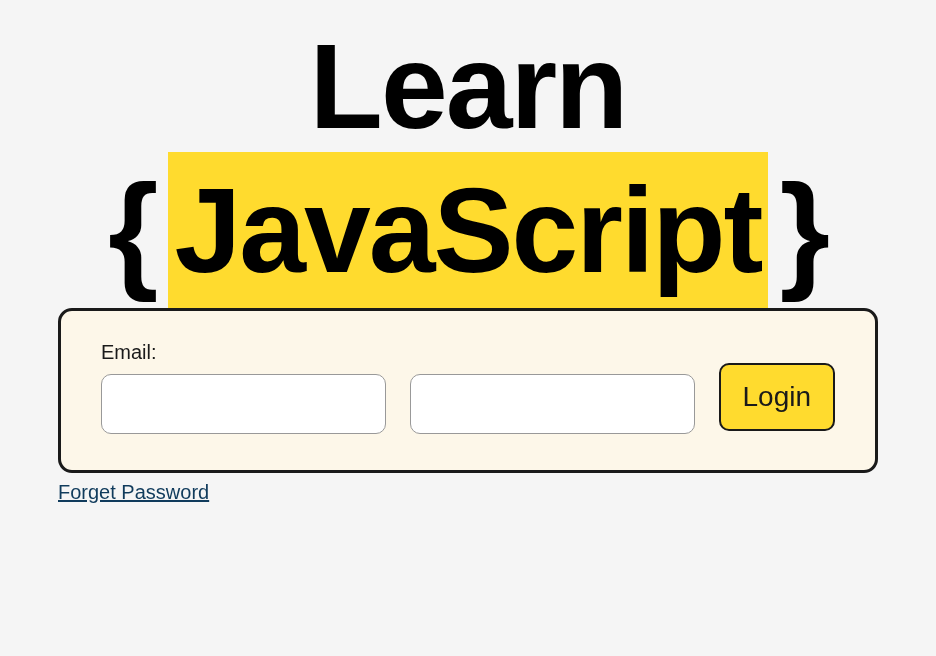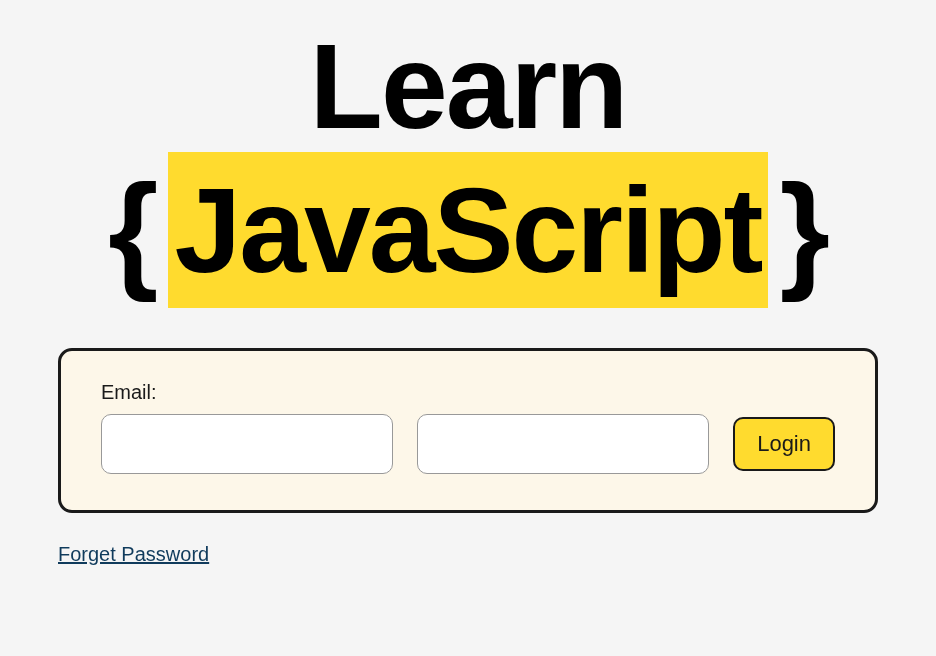--- a/index.html
+++ b/index.html
@@ -14,21 +14,20 @@
       width: 936px;
       height: 656px;
       display: flex;
       flex-direction: column;
       align-items: center;
       padding-top: 20px;
     }
     
     .logo-container {
       text-align: center;
-      margin-bottom: 40px;
     }
     
     .logo-line1 {
       font-size: 120px;
       font-weight: 800;
       letter-spacing: -2px;
       font-family: "Helvetica Neue", Helvetica, Arial, sans-serif;
       font-stretch: condensed;
       line-height: 1.1;
     }
@@ -86,35 +85,35 @@
       height: 60px;
       border: 1.5px solid #999;
       border-radius: 10px;
       background-color: #fff;
       font-size: 18px;
       padding: 0 14px;
       outline: none;
     }
     
     .login-button {
-      height: 54px;
+      height: 68px;
       background-color: #ffdb2e;
       border: 2.5px solid #1a1a1a;
       border-radius: 10px;
-      font-size: 22px;
+      font-size: 28px;
       color: #1a1a1a;
       padding: 0 22px;
       cursor: pointer;
       margin-bottom: 3px;
       font-family: inherit;
     }
     
     .forget-link-container {
       width: 820px;
-      margin-top: 30px;
+      margin-top: 8px;
       text-align: left;
     }
     
     .forget-link {
       font-size: 20px;
       color: #103b5c;
       text-decoration: underline;
       cursor: pointer;
     }
   </style>

